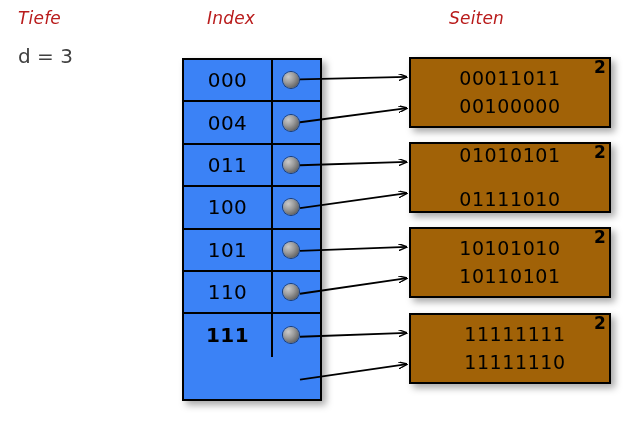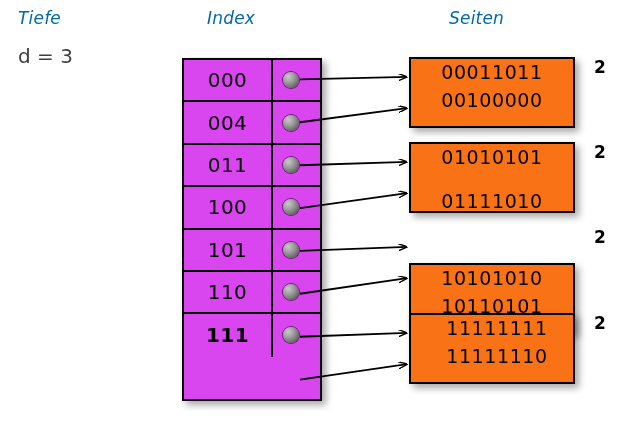--- a/index.html
+++ b/index.html
@@ -24,21 +24,21 @@
   }
 
   
   .col-heading {
     position: absolute;
     font-style: italic;
     font-size: 17px;
     font-weight: 400;
     letter-spacing: 0.2px;
     white-space: nowrap;
-    color: #0369a1;
+    color: #b91c1c;
   }
   #heading-tiefe  { left: 18px;  top: 8px; }
   #heading-index  { left: 207px; top: 8px; }
   #heading-seiten { left: 449px; top: 8px; }
 
   
   #depth-value {
     position: absolute;
     left: 18px;
     top: 44px;
@@ -50,21 +50,21 @@
 
   
   #index-table {
     position: absolute;
     left: 182px;
     top: 58px;
     width: 140px;
     height: 343px;
     border: 2px solid #000000;
     box-sizing: border-box;
-    background: #d946ef;
+    background: #3b82f6;
     box-shadow: 4px 4px 7px rgba(0,0,0,0.34);
   }
   .index-row {
     position: relative;
     height: 42.375px;
     box-sizing: border-box;
     border-bottom: 2px solid #000000;
     display: flex;
     align-items: stretch;
   }
@@ -95,41 +95,41 @@
     border-radius: 50%;
     background:
       radial-gradient(circle at 33% 30%, #c9c9c9 0%, #9c9c9c 38%, #6d6d6d 70%, #3b3b3b 100%);
     box-shadow: 0 0 0 1px rgba(0,0,0,0.55);
   }
 
   
   .page-box {
     position: absolute;
     left: 409px;
-    width: 166px;
+    width: 202px;
     height: 71px;
     border: 2px solid #000000;
     box-sizing: border-box;
-    background: #f97316;
+    background: #a16207;
     box-shadow: 4px 4px 7px rgba(0,0,0,0.34);
     display: flex;
     flex-direction: column;
     align-items: center;
-    justify-content: flex-start;
+    justify-content: center;
   }
   .page-line {
     font-size: 19px;
     line-height: 1.45;
     letter-spacing: 0.6px;
     color: #000000;
     white-space: nowrap;
   }
   #page-box-0 { top: 57px; }
   #page-box-1 { top: 142px; gap: 16px; }
-  #page-box-2 { top: 227px; margin-top: 36px; }
+  #page-box-2 { top: 227px; }
   #page-box-3 { top: 313px; padding-left: 10px; }
 
   .page-count {
     position: absolute;
     left: 594px;
     font-size: 17px;
     font-weight: bold;
     color: #000000;
   }
   #page-count-0 { top: 57px; }

